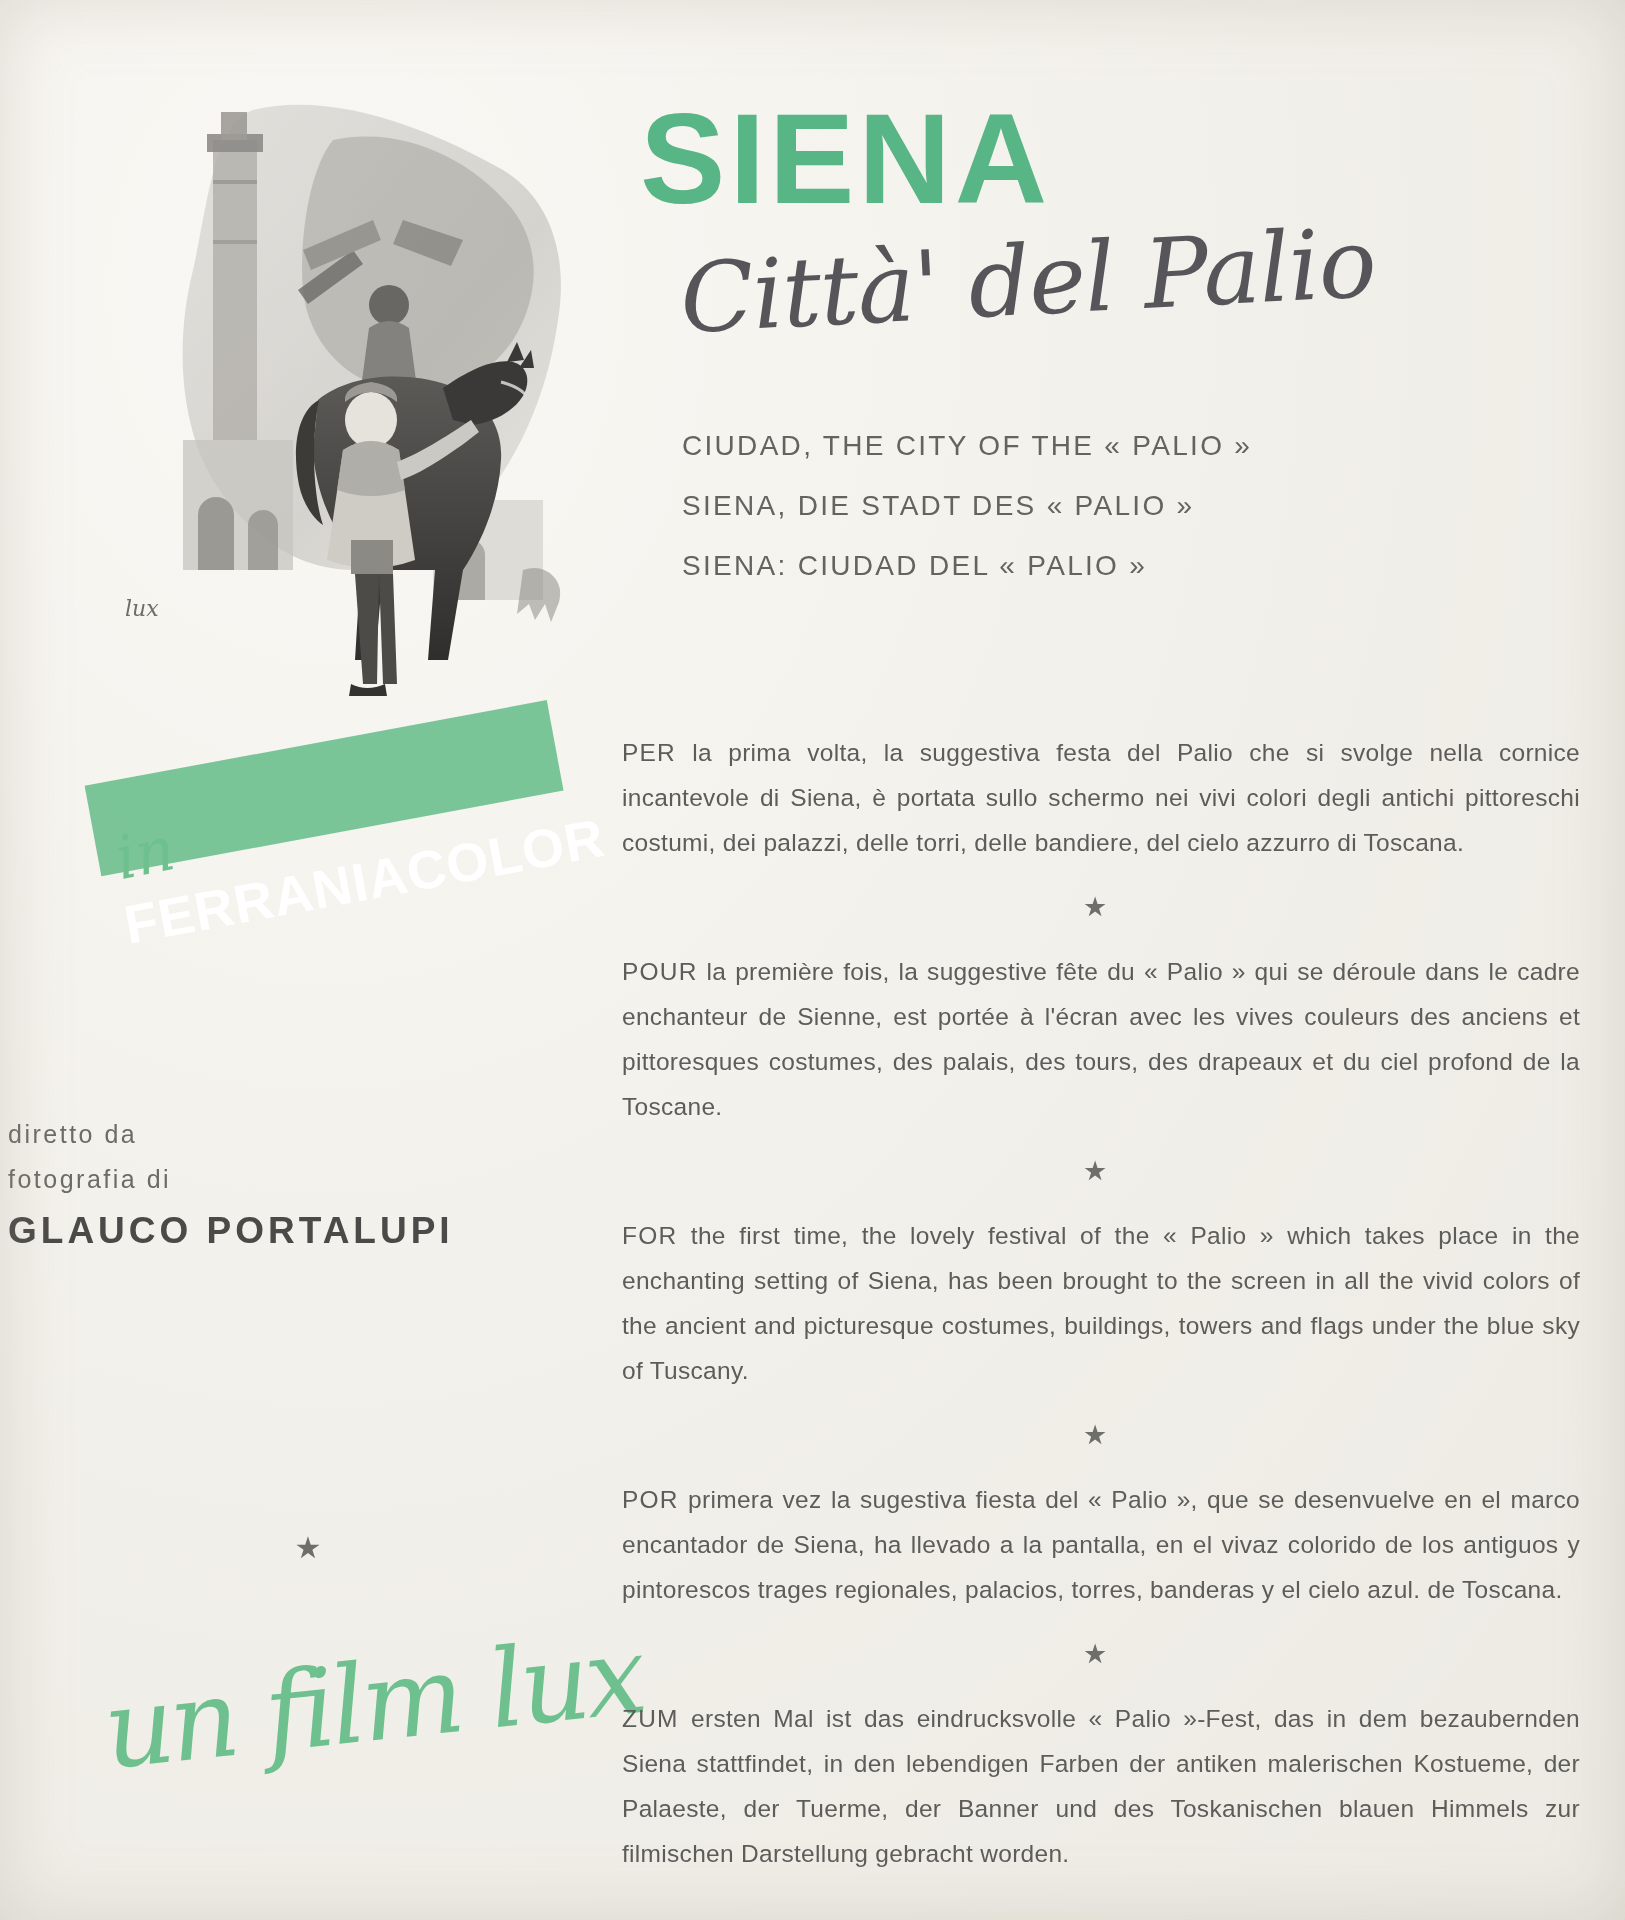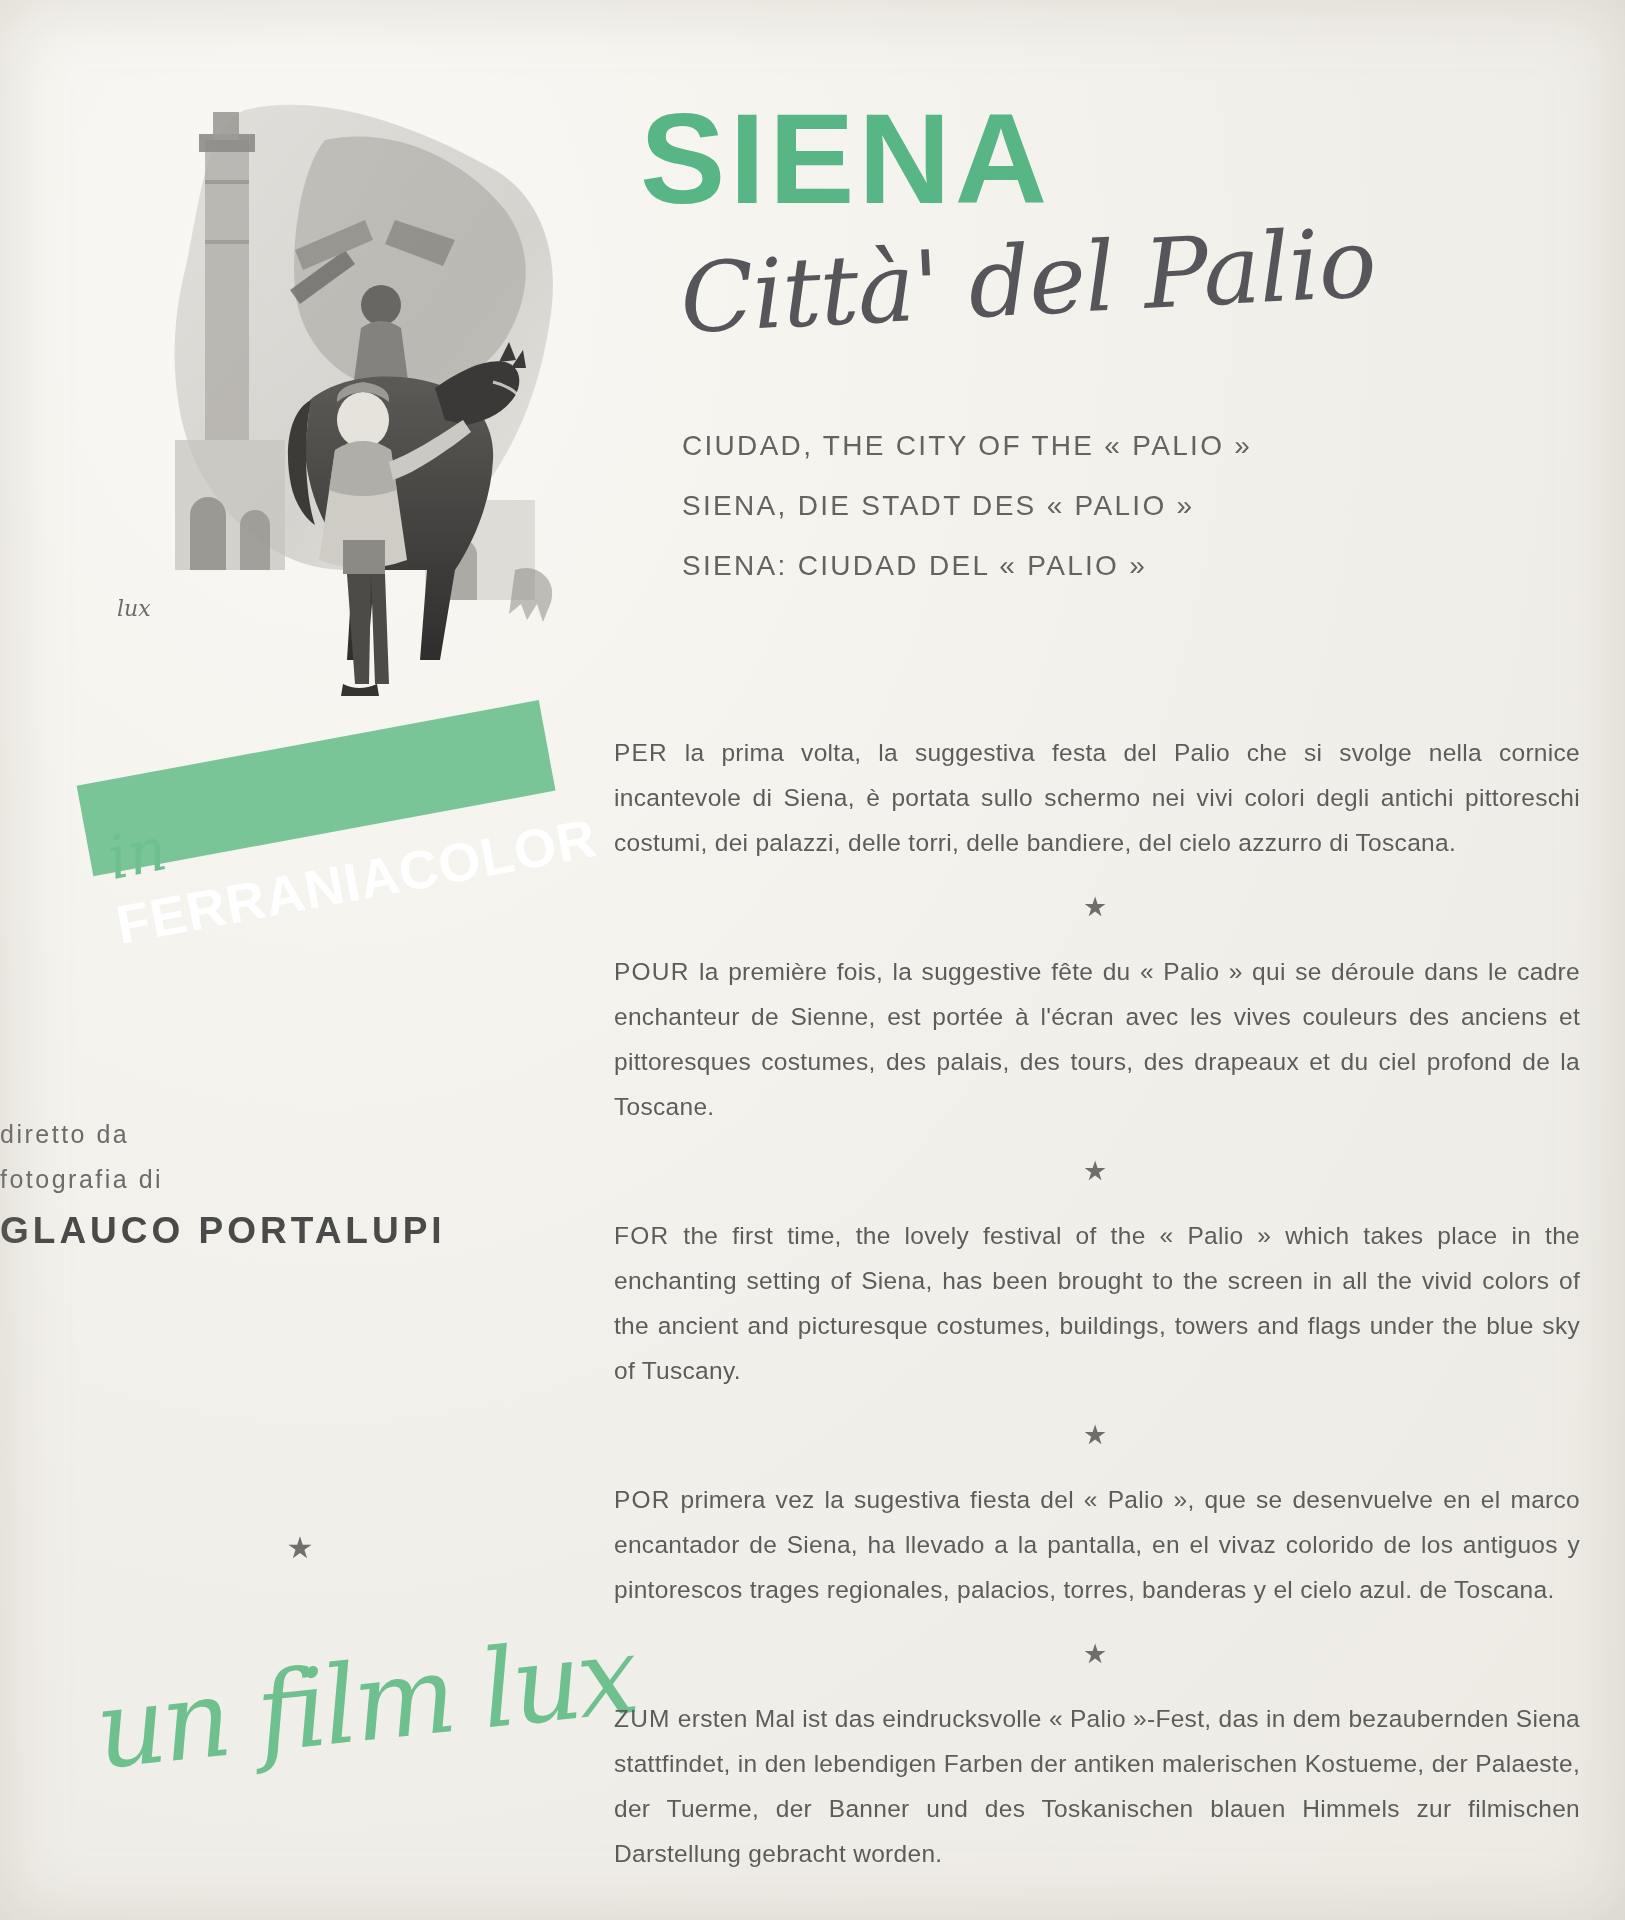--- a/index.html
+++ b/index.html
@@ -25,21 +25,21 @@
   .page:before {
     content: "";
     position: absolute;
     inset: 0;
     box-shadow: inset 0 0 70px rgba(160,155,140,0.28);
     pointer-events: none;
     z-index: 40;
   }
   .left-col {
     position: absolute;
-    left: 0;
+    left: 8px;
     top: 0;
     width: 600px;
     height: 1920px;
   }
   .right-col {
     position: absolute;
     left: 610px;
     top: 0;
     width: 1000px;
     height: 1920px;
@@ -199,21 +199,21 @@
     left: 0;
     top: 730px;
     width: 970px;
   }
   .para {
     font-size: 24.5px;
     line-height: 45px;
     color: #5c5c5a;
     text-align: justify;
     letter-spacing: 0.3px;
-    margin: 0 0 0 4px;
+    margin: 0 0 0 12px;
   }
   .para .lead {
     letter-spacing: 1.2px;
   }
   .sep {
     text-align: center;
     color: #6e6e6b;
     font-size: 27px;
     margin: 26px 0 26px 0;
   }

